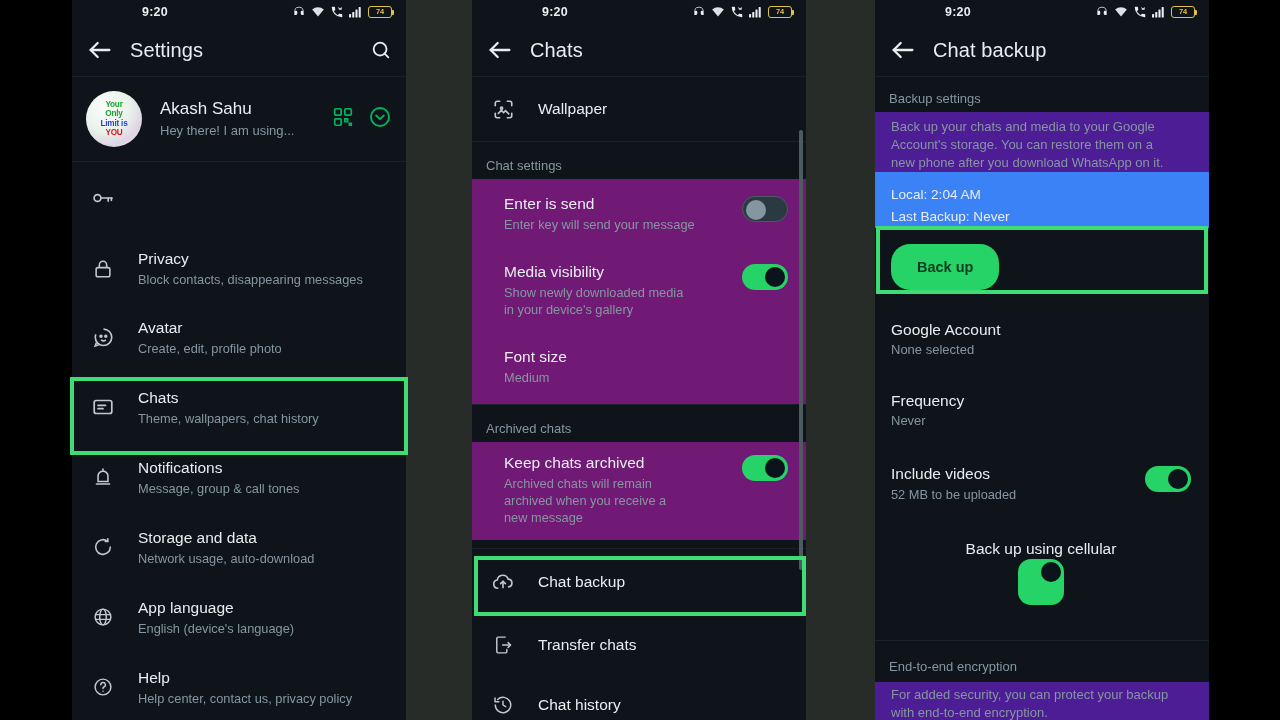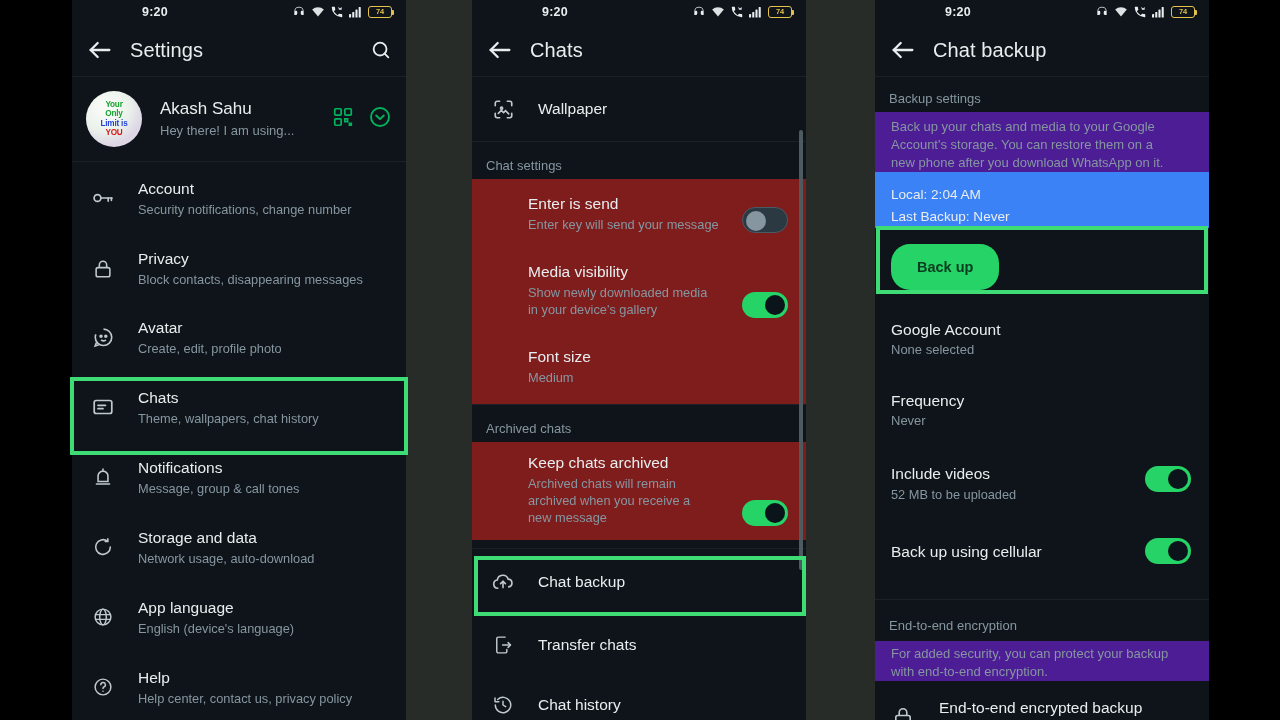--- a/index.html
+++ b/index.html
@@ -108,23 +108,23 @@
 
   
   .section {
     padding:16px 14px 6px 14px;
     color:#8696a0; font-size:13px;
     background:#0e1419;
   }
 
   
   .srow {
-    display:flex; align-items:flex-end;
-    padding:14px 18px 14px 56px;
-    background:#7f1d1d;
+    display:flex; align-items:flex-start;
+    padding:14px 18px 14px 32px;
+    background:#701a75;
   }
   .srow .stxt { flex:1; min-width:0; padding-right:10px; }
   .srow .st1 { color:#e9edef; font-size:15.5px; line-height:21px; }
   .srow .st2 { color:#8696a0; font-size:12.8px; line-height:17px; margin-top:2px; }
 
   .toggle {
     flex:0 0 46px; width:46px; height:26px; border-radius:13px;
     position:relative; margin-top:3px;
   }
   .toggle.on  { background:#25d366; }
@@ -267,24 +267,20 @@
 
     <div class="row" style="height:72px;">
       <span class="ico">
         <svg width="24" height="24" viewBox="0 0 24 24" fill="none" stroke="currentColor" stroke-width="1.7" stroke-linecap="round">
             <circle cx="6.5" cy="12" r="3.4"></circle>
             <path d="M9.9 12H21"></path>
             <path d="M17.2 12v3.1"></path>
             <path d="M20.4 12v2.3"></path>
           </svg>
       </span>
-      <span class="txt">
-        <span class="t1" style="display:block">Account</span>
-        <span class="t2" style="display:block">Security notifications, change number</span>
-      </span>
     </div>
 
     <div class="row" style="height:69px;">
       <span class="ico">
         <svg width="22" height="22" viewBox="0 0 24 24" fill="none" stroke="currentColor" stroke-width="1.7">
             <rect x="4.5" y="10.5" width="15" height="10" rx="2"></rect>
             <path d="M8 10.5V7.5a4 4 0 0 1 8 0v3"></path>
           </svg>
       </span>
       <span class="txt">
@@ -591,21 +587,21 @@
     <div class="btogrow" style="padding-top:20px;">
       <span class="bt">
         <span class="bt1" style="display:block">Include videos</span>
         <span class="bt2" style="display:block">52 MB to be uploaded</span>
       </span>
       <span class="toggle on">
           <span class="knob"></span>
         </span>
     </div>
 
-    <div class="btogrow" style="padding-top:20px;align-items:center;">
+    <div class="btogrow" style="padding-top:20px;align-items:center;flex-direction:column;">
       <span class="bt">
         <span class="bt1" style="display:block">Back up using cellular</span>
       </span>
       <span class="toggle on" style="margin-top:0;">
           <span class="knob"></span>
         </span>
     </div>
 
     <div class="hdiv" style="margin-top:20px;"></div>
 

